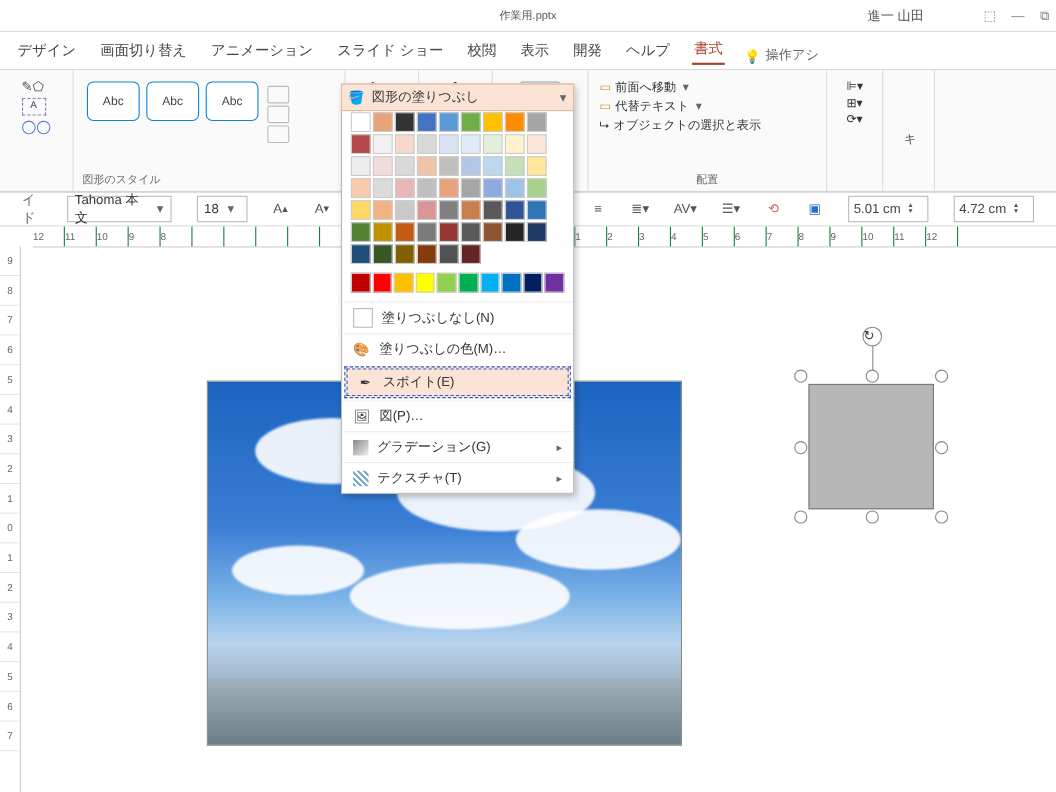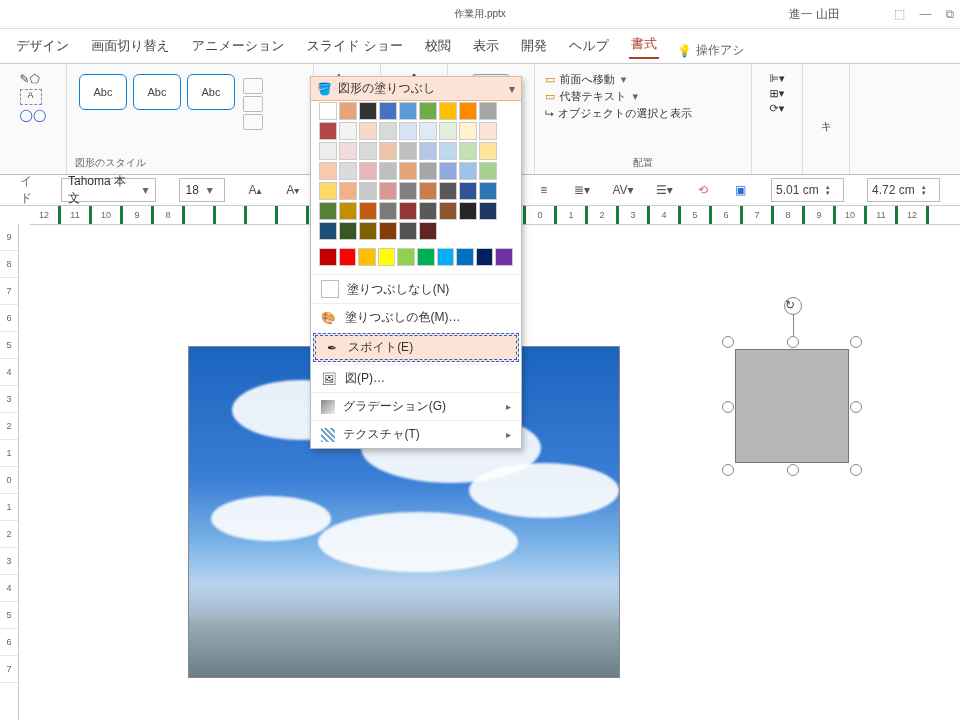--- a/index.html
+++ b/index.html
@@ -22,21 +22,21 @@
   .stackbtns .b{display:flex;align-items:center;gap:4px;font-size:11px;color:#333;white-space:nowrap}
   .toolbar2{height:30px;display:flex;align-items:center;gap:23px;padding:0 20px;border-bottom:1px solid #ccc}
   .toolbar2 .sel{height:22px;border:1px solid #bbb;display:flex;align-items:center;padding:0 6px;font-size:12px;color:#333;background:#fff}
   .toolbar2 .sel .arr{margin-left:8px;color:#666}
   .toolbar2 .ico{width:20px;height:20px;display:flex;align-items:center;justify-content:center;color:#555}
   .spinbox{height:22px;border:1px solid #bbb;display:flex;align-items:center;background:#fff;padding:0 4px;font-size:12px}
   .spinbox .btns{display:flex;flex-direction:column;margin-left:6px}
   .spinbox .btns span{font-size:6px;line-height:6px;color:#555}
   .canvas{position:relative;width:960px;height:520px;background:#fff;border-top:0}
   .rulerH{position:absolute;top:0;left:30px;right:0;height:18px;background:#fff;border-bottom:1px solid #ccc;display:flex;font-size:9px;color:#666}
-  .rulerH span{width:28px;border-right:3px solid #15803d;text-align:center;line-height:18px}
+  .rulerH span{width:28px;border-right:1px solid #15803d;line-height:18px}
   .rulerV{position:absolute;top:18px;left:0;width:18px;bottom:0;background:#fff;border-right:1px solid #ccc;display:flex;flex-direction:column;font-size:9px;color:#666}
   .rulerV span{height:26px;border-bottom:1px solid #e5e5e5;display:flex;align-items:center;justify-content:center}
   .slide-img{position:absolute;left:188px;top:140px;width:430px;height:330px;background:linear-gradient(to bottom,#1b64bf 0%,#3a7ed5 40%,#7db4e8 60%,#b9d4ee 72%,#9bb0bd 85%,#7e8f98 100%);border:1px solid #888;overflow:hidden}
   .clouds{position:absolute;inset:0}
   .cloud{position:absolute;background:#fff;border-radius:50%;filter:blur(1px);opacity:.9}
   .c1{left:10%;top:10%;width:140px;height:60px}
   .c2{left:40%;top:20%;width:180px;height:70px}
   .c3{left:65%;top:35%;width:150px;height:55px}
   .c4{left:5%;top:45%;width:120px;height:45px}
   .c5{left:30%;top:50%;width:200px;height:60px}

